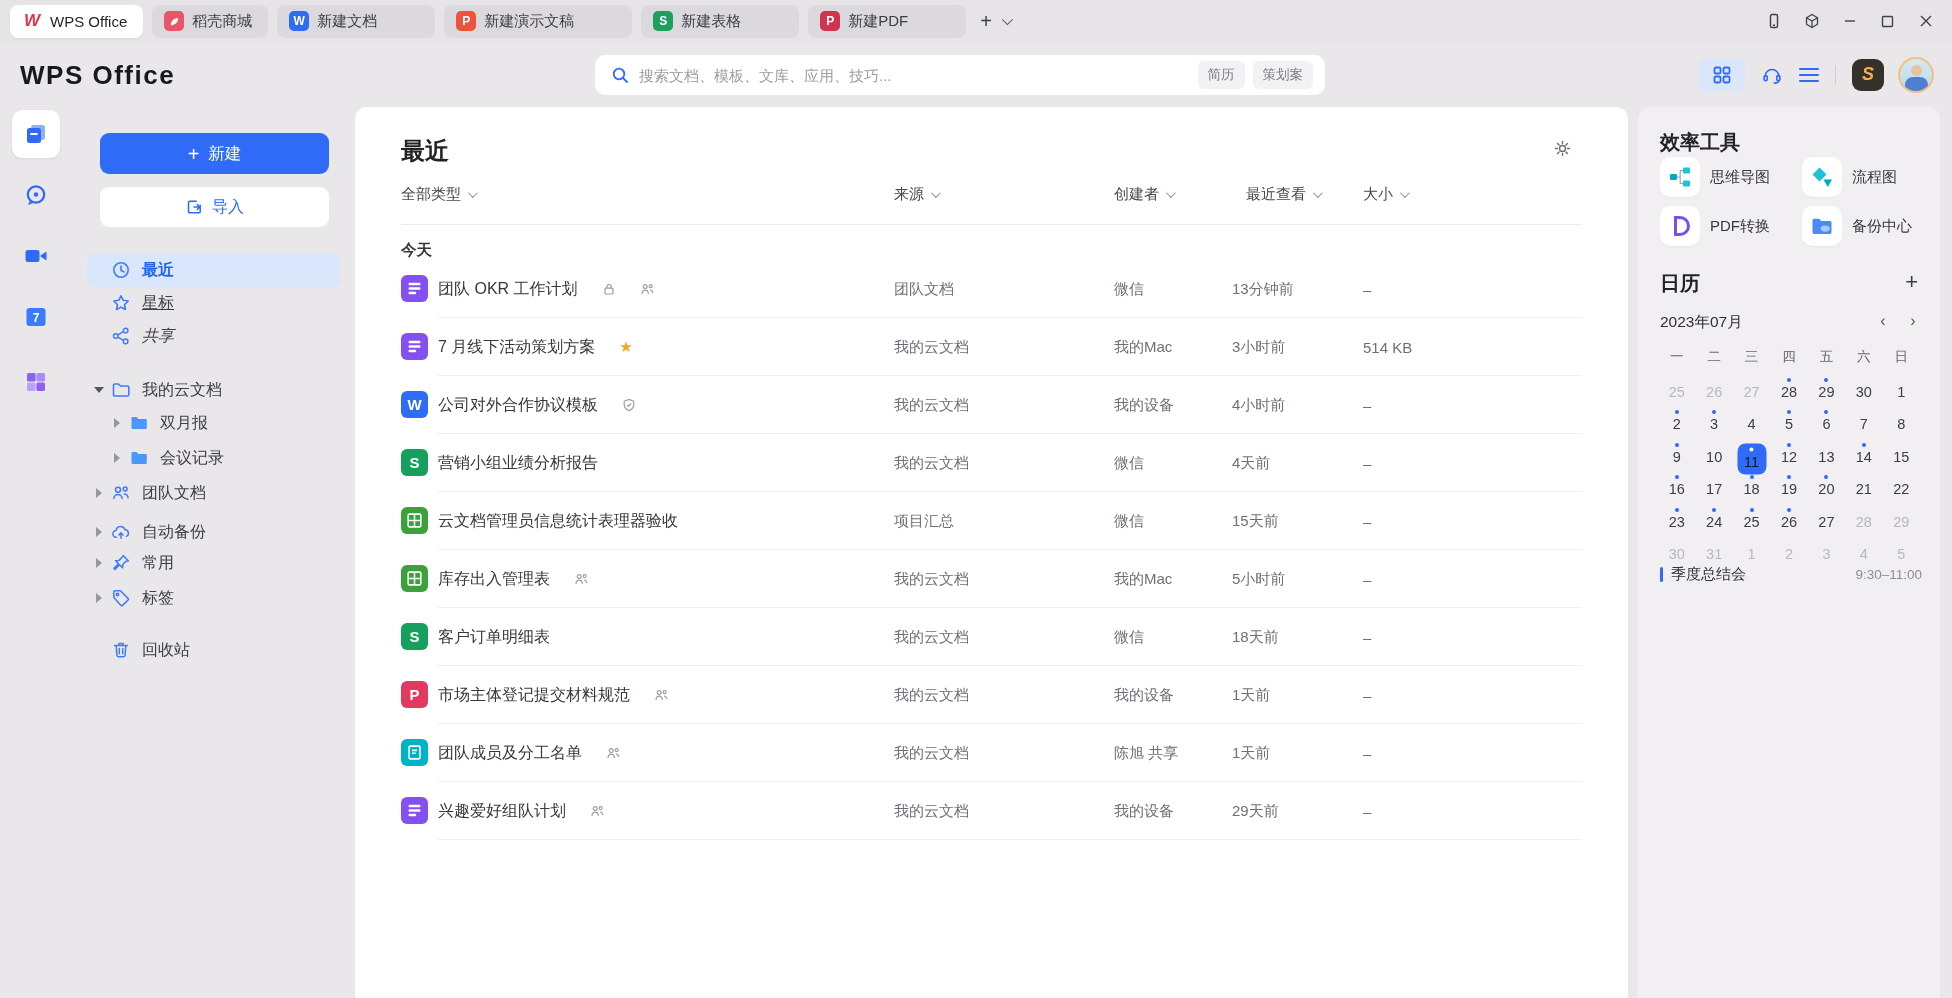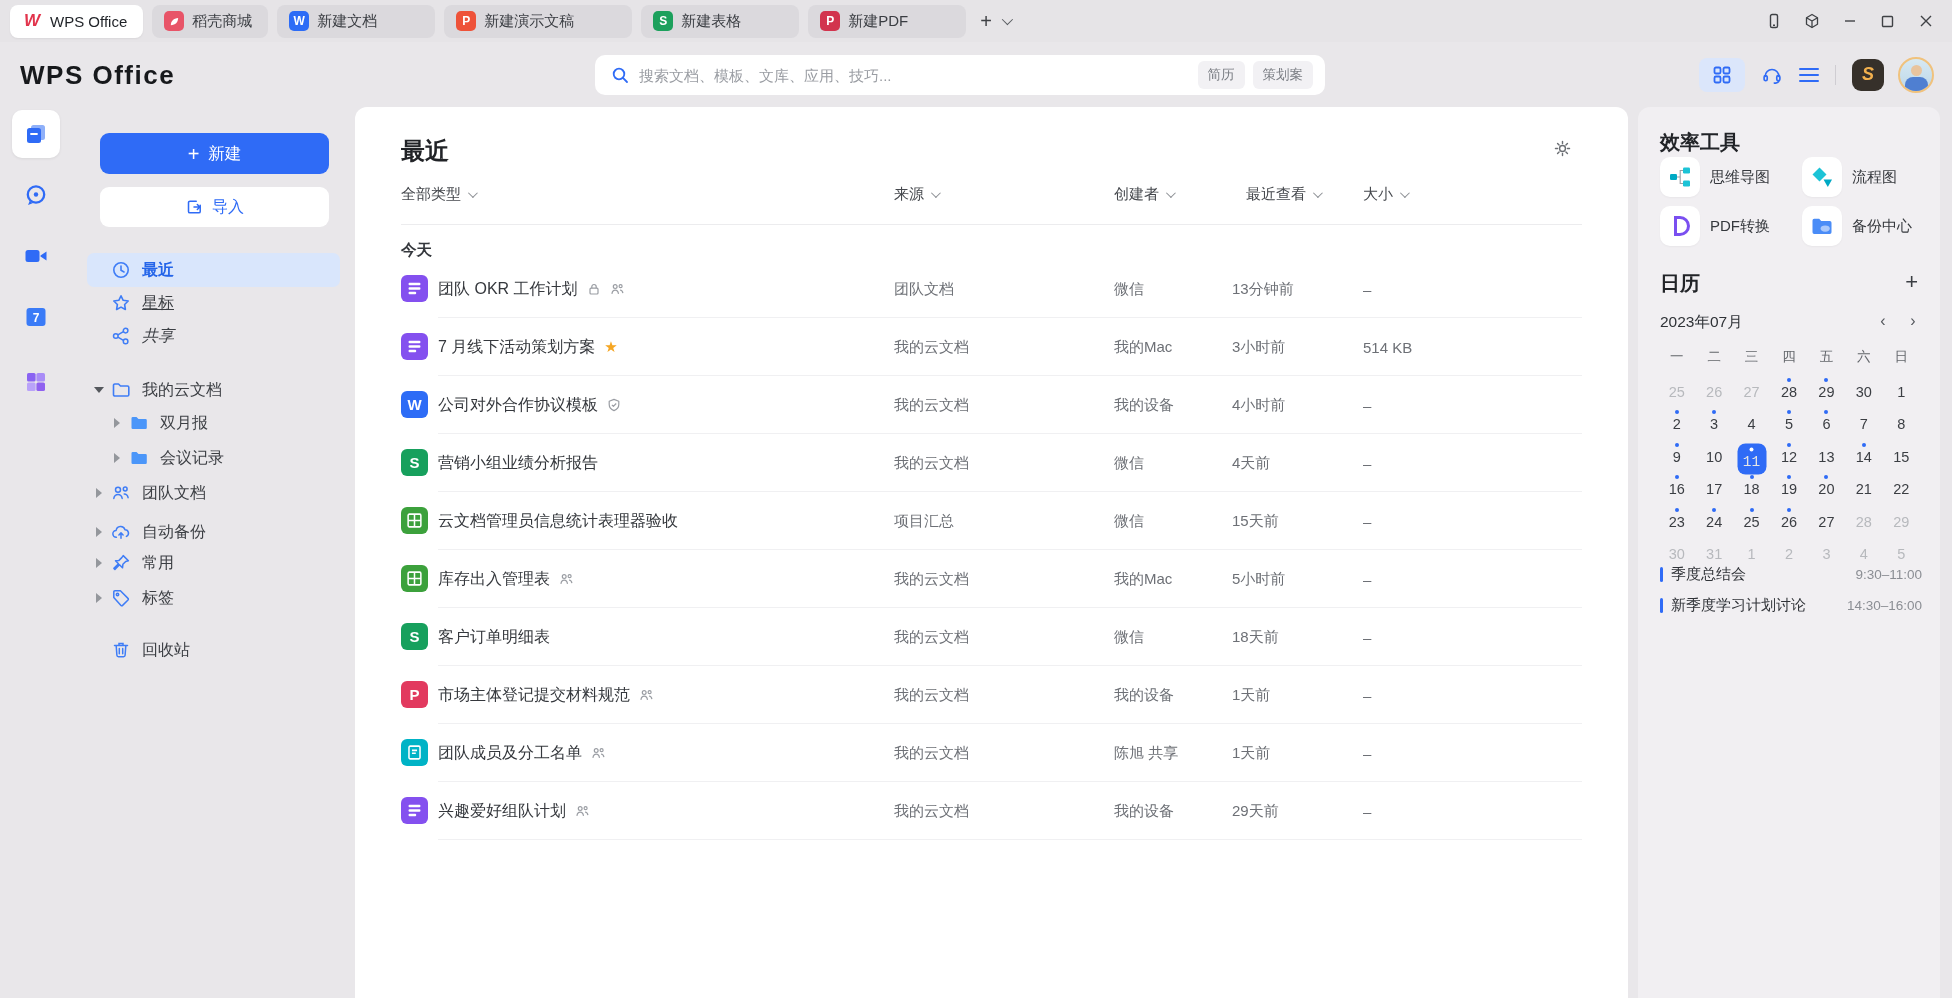--- a/index.html
+++ b/index.html
@@ -62,21 +62,21 @@
   .gear { position:absolute; right:56px; top:32px; }
   .filters { position:absolute; top:78px; left:0; right:0; height:26px; }
   .filter { position:absolute; display:flex; align-items:center; gap:7px; font-size:15px; color:#45484d; }
   .chev { width:7px; height:7px; border-right:1.5px solid #8d9095; border-bottom:1.5px solid #8d9095; transform:rotate(45deg) translateY(-2px); }
   .filters-divider { position:absolute; left:46px; right:46px; top:117px; height:1px; background:#ececee; }
   .section-label { position:absolute; left:46px; top:133px; font-size:15.5px; font-weight:bold; color:#35383d; }
   .rows { position:absolute; top:153px; left:0; right:0; }
   .frow { position:relative; height:58px; }
   .frow::after { content:""; position:absolute; left:83px; right:46px; bottom:0; height:1px; background:#f0f0f2; }
   .fi { position:absolute; left:46px; top:15px; width:27px; height:27px; border-radius:6px; display:flex; align-items:center; justify-content:center; color:#fff; font-weight:bold; font-size:15px; }
-  .fname { position:absolute; left:83px; top:0; height:58px; display:flex; align-items:center; gap:9px; font-size:16px; color:#35383d; }
+  .fname { position:absolute; left:83px; top:0; height:58px; display:flex; align-items:center; gap:24px; font-size:16px; color:#35383d; }
   .badge { display:flex; align-items:center; color:#9a9da3; }
   .badge.star { color:#f5a623; font-size:15px; }
   .fcol { position:absolute; top:0; height:58px; display:flex; align-items:center; font-size:15px; color:#6d7076; }
 
   
   .panel { position:absolute; left:1638px; top:107px; width:302px; height:911px; background:#f1eff2; border-radius:12px; }
   .panel-title { position:absolute; left:22px; font-size:20px; font-weight:bold; color:#212327; }
   .tool { position:absolute; display:flex; align-items:center; gap:10px; font-size:15px; color:#35383d; }
   .tool-ico { width:40px; height:40px; background:#fff; border-radius:10px; display:flex; align-items:center; justify-content:center; box-shadow:0 1px 2px rgba(0,0,0,.04); }
   .cal-plus { position:absolute; right:22px; top:164px; font-size:22px; color:#3b3e43; line-height:1; }
@@ -84,21 +84,21 @@
   .cal-nav { position:absolute; top:205px; width:18px; text-align:center; color:#55585e; font-size:16px; }
   .cal-grid { position:absolute; left:20px; top:238px; width:262px; display:grid; grid-template-columns:repeat(7,1fr); grid-auto-rows:32.5px; }
   .cal-wd { display:flex; align-items:center; justify-content:center; font-size:13.5px; color:#63666b; height:24px; }
   .cal-cell { display:flex; flex-direction:column; align-items:center; padding-bottom:3px; position:relative; }
   .cal-num { font-size:14.5px; color:#3b3e43; line-height:17px; }
   .cal-cell.muted .cal-num { color:#b7b9bd; }
   .cal-dot { width:4px; height:4px; border-radius:50%; background:#2f6bf6; margin-bottom:2px; }
   .cal-dot.hide { visibility:hidden; }
   .cal-cell.sel { justify-content:flex-end; }
   .cal-cell.sel .inner { position:absolute; left:50%; top:50%; transform:translate(-50%,-50%); width:29px; height:31px; background:#2f6bf6; border-radius:8px; display:flex; flex-direction:column; align-items:center; justify-content:center; }
-  .cal-cell.sel .cal-num { color:#e5e5e5;font-family:Liberation Mono, monospace; }
+  .cal-cell.sel .cal-num { color:#0f172a; }
   .cal-cell.sel .cal-dot { background:#fff; }
   .events { position:absolute; left:22px; right:18px; top:452px; }
   .event { height:31px; display:flex; align-items:center; }
   .event-bar { width:3px; height:15px; border-radius:2px; background:#2f6bf6; margin-right:8px; flex:0 0 3px; }
   .event-title { font-size:15px; color:#303338; flex:1; white-space:nowrap; overflow:hidden; }
   .event-time { font-size:13.5px; color:#8b8e94; margin-left:8px; white-space:nowrap; }
 </style>
 </head>
 <body>
 
@@ -850,19 +850,14 @@
         <span class="cal-dot hide"></span>
         <span class="cal-num">5</span>
       </div>
     </div>
   <div class="events" id="events">
       <div class="event">
         <span class="event-bar"></span>
     <span class="event-title">季度总结会</span>
     <span class="event-time">9:30–11:00</span>
       </div>
-      <div class="event">
-        <span class="event-bar"></span>
-    <span class="event-title">新季度学习计划讨论</span>
-    <span class="event-time">14:30–16:00</span>
-      </div>
     </div>
 </div>
 
 </body></html>

